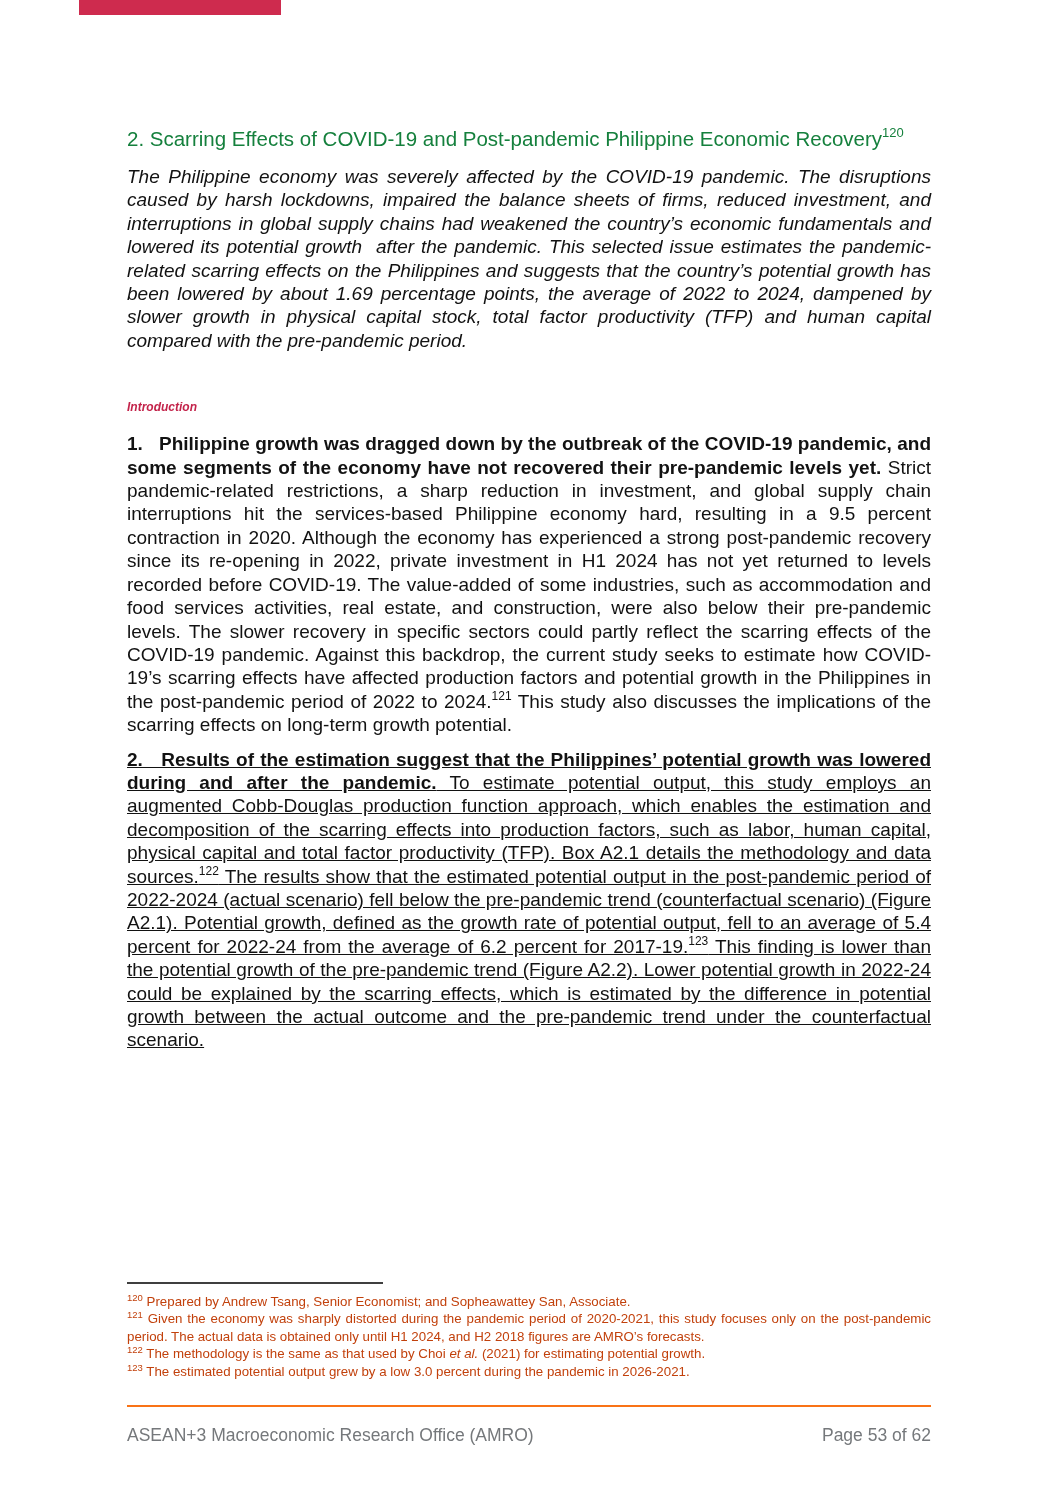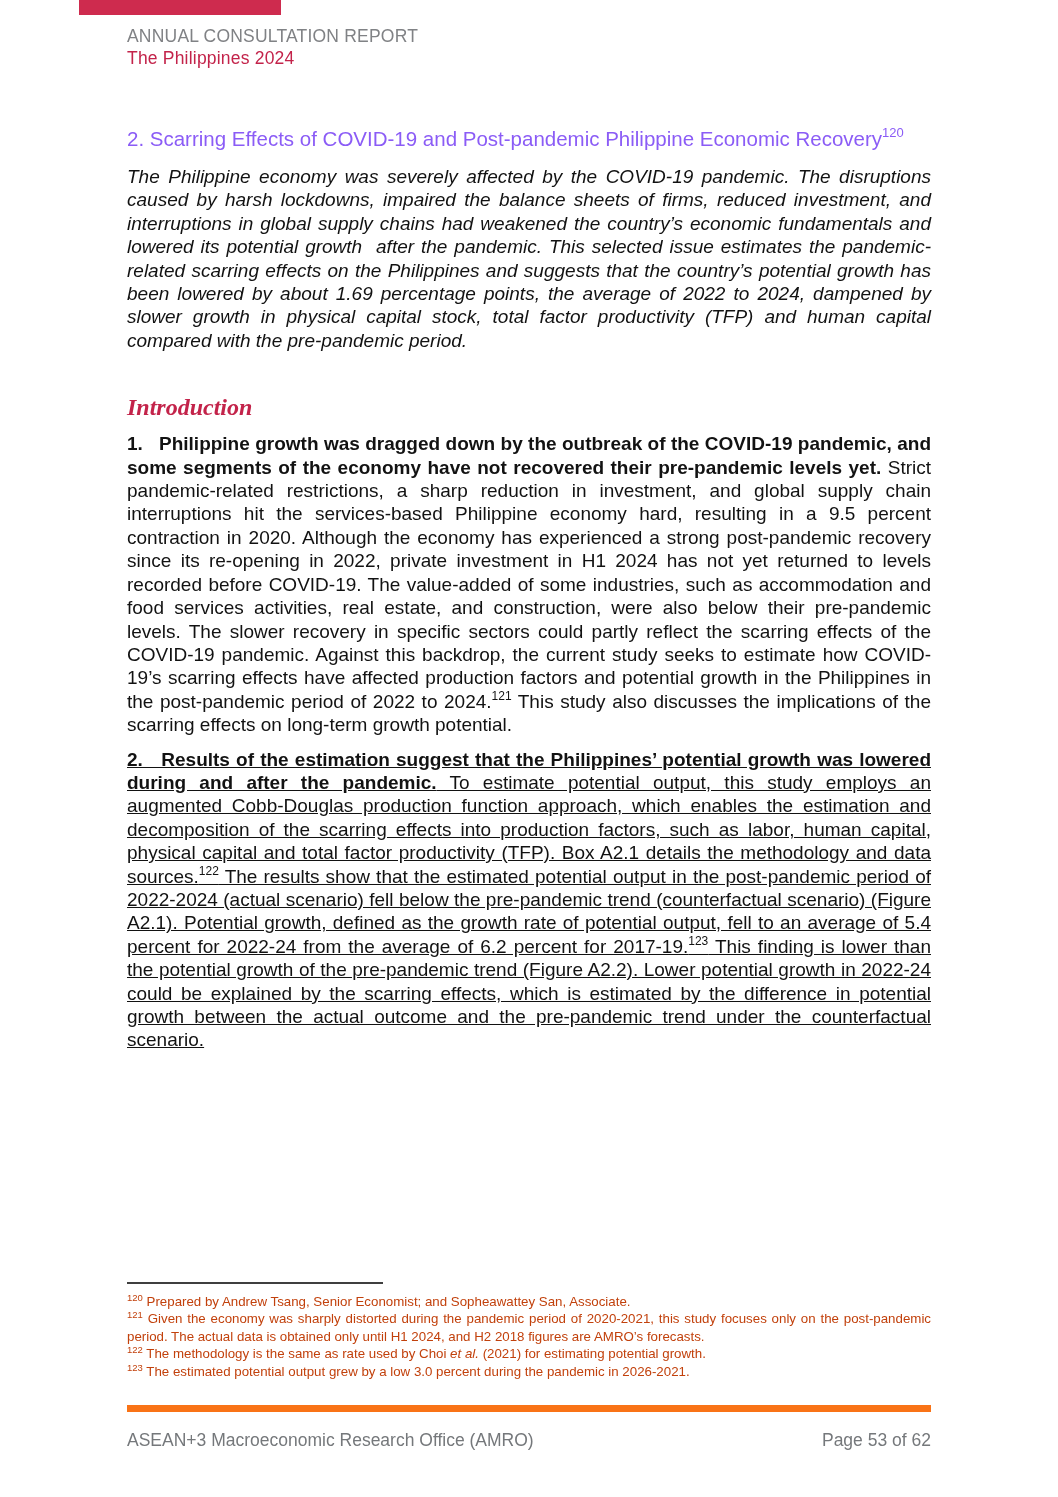--- a/index.html
+++ b/index.html
@@ -34,43 +34,42 @@
     width: 804px;
     font-size: 19px;
     line-height: 23.4px;
     text-align: justify;
   }
   .section-title {
     margin: 0;
     font-size: 20.5px;
     line-height: 24px;
     font-weight: 400;
-    color: #8b5cf6;
+    color: #15803d;
     text-align: left;
   }
   .section-title sup {
     font-size: 13px;
     line-height: 0;
     position: relative;
     top: -1px;
     vertical-align: super;
   }
   .abstract {
     margin: 14px 0 0 0;
     font-style: italic;
   }
   .sub-heading {
     margin: 0;
-    font-size: 24px;
+    font-size: 12px;
     line-height: 23px;
     font-weight: 700;
     font-style: italic;
     color: #C3234A;
     text-align: left;
-    font-family: Liberation Serif, serif;
   }
   .sub-heading.intro { margin-top: 44px; }
   .sub-heading.scarring { margin-top: 57px; }
   .para { margin: 13px 0 0 0; }
   .para.second { margin-top: 11px; text-decoration: underline; }
   .para .lead { font-weight: 700; }
   .fn-ref {
     font-size: 12px;
     line-height: 0;
     position: relative;
@@ -97,42 +96,38 @@
     font-size: 9.5px;
     line-height: 0;
     vertical-align: super;
   }
   .fn-italic { font-style: italic; }
 
   .doc-footer {
     position: absolute;
     top: 1405px; left: 127px;
     width: 804px;
-    border-top: 7px solid #f97316;
+    border-top: 2px solid #f97316;
     color: #75787B;
     font-size: 17.5px;
   }
   .footer-row {
     display: flex;
     justify-content: space-between;
     margin-top: 18px;
   }
   .footer-row b { font-weight: 400; }
 </style>
 </head>
 <body>
 
 <div class="page">
 
   <div class="brand-bar"></div>
 
-  <div class="doc-header">
-    <div class="report-title">ANNUAL CONSULTATION REPORT</div>
-    <div class="report-subtitle">The Philippines 2024</div>
-  </div>
 
   <div class="doc-main">
 
     <h1 class="section-title"><span>2. Scarring Effects of COVID-19 and Post-pandemic Philippine Economic Recovery</span><sup>120</sup></h1>
 
     <p class="abstract">The Philippine economy was severely affected by the COVID-19 pandemic. The disruptions caused by harsh lockdowns, impaired the balance sheets of firms, reduced investment, and interruptions in global supply chains had weakened the country’s economic fundamentals and lowered its potential growth&nbsp; after the pandemic. This selected issue estimates the pandemic-related scarring effects on the Philippines and suggests that the country’s potential growth has been lowered by about 1.69 percentage points, the average of 2022 to 2024, dampened by slower growth in physical capital stock, total factor productivity (TFP) and human capital compared with the pre-pandemic period.</p>
 
     <h2 class="sub-heading intro">Introduction</h2>
 
     <p class="para"><span class="lead">1.&nbsp;&nbsp; Philippine growth was dragged down by the outbreak of the COVID-19 pandemic, and some segments of the economy have not recovered their pre-pandemic levels yet.</span><span> Strict pandemic-related restrictions, a sharp reduction in investment, and global supply chain interruptions hit the services-based Philippine economy hard, resulting in a 9.5 percent contraction in 2020. Although the economy has experienced a strong post-pandemic recovery since its re-opening in 2022, private investment in H1 2024 has not yet returned to levels recorded before COVID-19. The value-added of some industries, such as accommodation and food services activities, real estate, and construction, were also below their pre-pandemic levels. The slower recovery in specific sectors could partly reflect the scarring effects of the COVID-19 pandemic. Against this backdrop, the current study seeks to estimate how COVID-19’s scarring effects have affected production factors and potential growth in the Philippines in the post-pandemic period of 2022 to 2024.</span><sup class="fn-ref">121</sup><span> This study also discusses the implications of the scarring effects on long-term growth potential.</span></p>
@@ -145,21 +140,21 @@
   <div class="footnotes">
     <div class="fn-rule"></div>
 
     <div class="footnote"><sup>120</sup>
       <span>Prepared by Andrew Tsang, Senior Economist; and Sopheawattey San, Associate.</span></div>
 
     <div class="footnote"><sup>121</sup>
       <span>Given the economy was sharply distorted during the pandemic period of 2020-2021, this study focuses only on the post-pandemic period. The actual data is obtained only until H1 2024, and H2 2018 figures are AMRO’s forecasts.</span></div>
 
     <div class="footnote"><sup>122</sup>
-      <span>The methodology is the same as rate used by Choi </span><span class="fn-italic">et al.</span><span> (2021) for estimating potential growth.</span></div>
+      <span>The methodology is the same as that used by Choi </span><span class="fn-italic">et al.</span><span> (2021) for estimating potential growth.</span></div>
 
     <div class="footnote"><sup>123</sup>
       <span>The estimated potential output grew by a low 3.0 percent during the pandemic in 2026-2021.</span></div>
   </div>
 
   <div class="doc-footer">
     <div class="footer-row">
       <span>ASEAN+3 Macroeconomic Research Office (AMRO)</span>
       <span><span>Page</span>
         <b>53</b>

